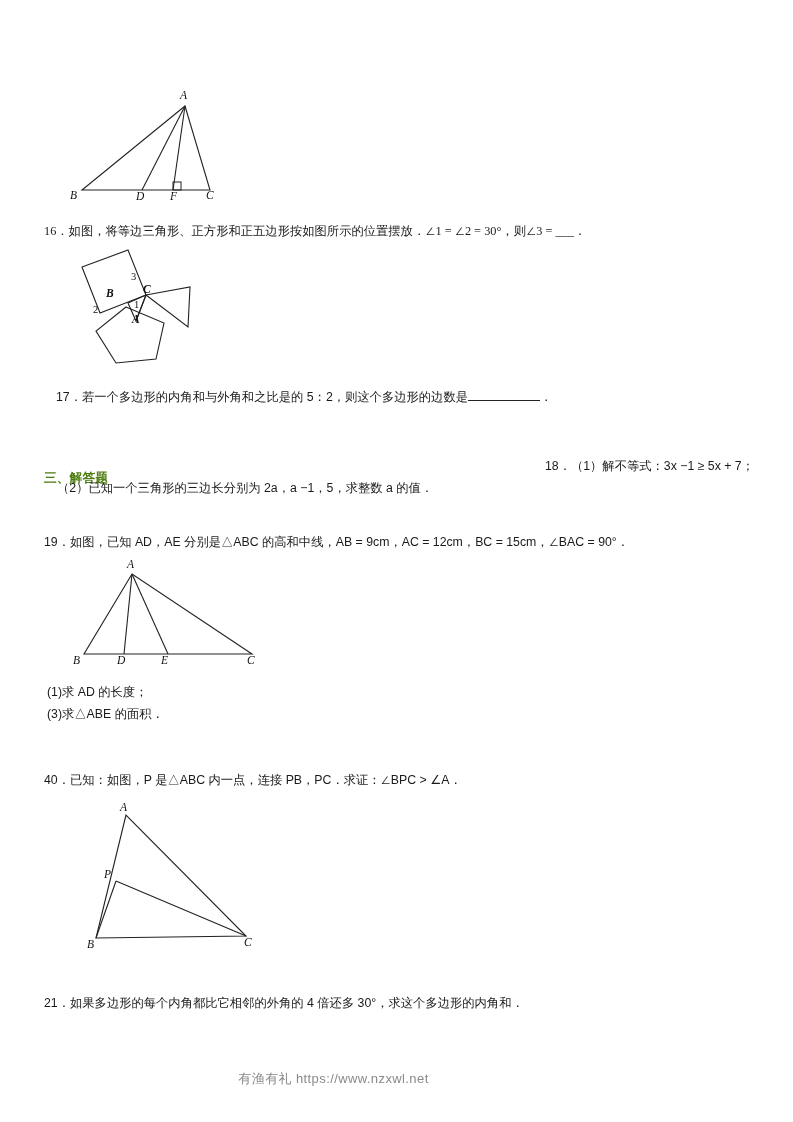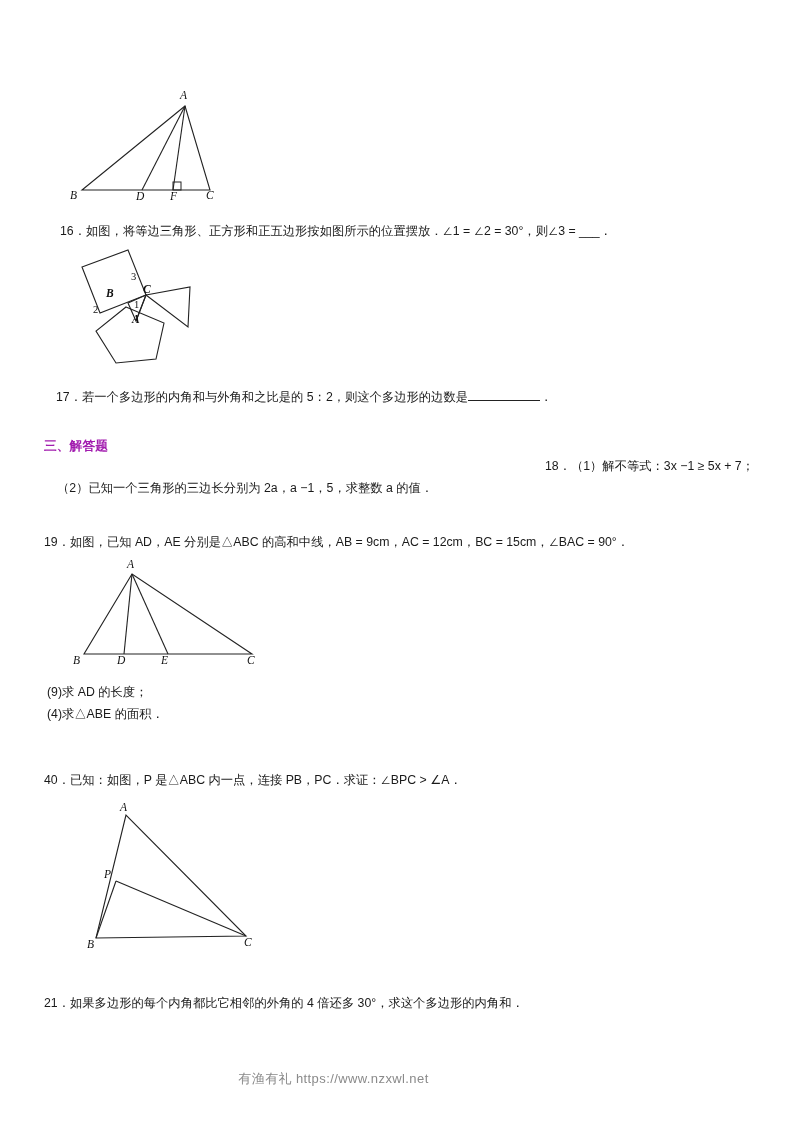--- a/index.html
+++ b/index.html
@@ -28,21 +28,22 @@
     color: #1a1a1a;
   }
   .q-text {
     font-family: "Liberation Sans", sans-serif;
     font-size: 12.3px;
   }
   .sec-title {
     font-family: "Liberation Sans", sans-serif;
     font-weight: bold;
     font-size: 12.8px;
-    color: #a21caf;
+    color: #4d7c0f;
+    margin-top: 32px;
   }
   .fig { position: absolute; }
   .fig svg { display: block; }
   .lbl {
     position: absolute;
     font-family: "Liberation Serif", serif;
     font-style: italic;
     font-size: 11.5px;
     color: #111;
   }
@@ -78,21 +79,21 @@
       <line x1="115" y1="8" x2="103" y2="92" stroke="#222" stroke-width="1.1"></line>
       <rect x="103" y="84" width="8" height="8" fill="none" stroke="#222" stroke-width="1"></rect>
     </svg>
     <span class="lbl" style="left:110px; top:-9px;">A</span>
     <span class="lbl" style="left:0px; top:91px;">B</span>
     <span class="lbl" style="left:66px; top:92px;">D</span>
     <span class="lbl" style="left:100px; top:92px;">F</span>
     <span class="lbl" style="left:136px; top:91px;">C</span>
   </div>
 
-  <div class="blk q-text" style="left:60px; top:221px; width:710px;">
+  <div class="blk q-text" style="left:44px; top:221px; width:710px;font-family:Liberation Serif, serif;">
     <span>16．</span><span>如图，将等边三角形、正方形和正五边形按如图所示的位置摆放．∠1 = ∠2 = 30°，则∠3 = ___．</span>
   </div>
 
   <div class="fig" style="left:70px; top:247px; width:220px; height:130px;">
     <svg width="220" height="130" viewBox="0 0 220 130">
 
       <polygon points="12,20 58,3 76,48 30,66" fill="none" stroke="#222" stroke-width="1.1"></polygon>
 
       <polygon points="76,48 120,40 118,80" fill="none" stroke="#222" stroke-width="1.1"></polygon>
 
@@ -133,24 +134,24 @@
       <line x1="60" y1="8" x2="96" y2="88" stroke="#222" stroke-width="1.1"></line>
     </svg>
     <span class="lbl" style="left:55px; top:-8px;">A</span>
     <span class="lbl" style="left:1px; top:88px;">B</span>
     <span class="lbl" style="left:45px; top:88px;">D</span>
     <span class="lbl" style="left:89px; top:88px;">E</span>
     <span class="lbl" style="left:175px; top:88px;">C</span>
   </div>
 
   <div class="blk q-text" style="left:47px; top:682px;">
-    <span>(9)求 AD 的长度；</span>
+    <span>(1)求 AD 的长度；</span>
   </div>
   <div class="blk q-text" style="left:47px; top:704px;">
-    <span>(4)求△ABE 的面积．</span>
+    <span>(3)求△ABE 的面积．</span>
   </div>
 
   <div class="blk q-text" style="left:44px; top:770px; width:720px;">
     <span>40．</span><span>已知：如图，P 是△ABC 内一点，连接 PB，PC．求证：∠BPC &gt; ∠A．</span>
   </div>
 
   <div class="fig" style="left:78px; top:805px; width:230px; height:150px;">
     <svg width="230" height="150" viewBox="0 0 230 150">
       <polygon points="48,10 18,133 168,131" fill="none" stroke="#222" stroke-width="1.1"></polygon>
       <line x1="18" y1="133" x2="38" y2="76" stroke="#222" stroke-width="1.1"></line>

